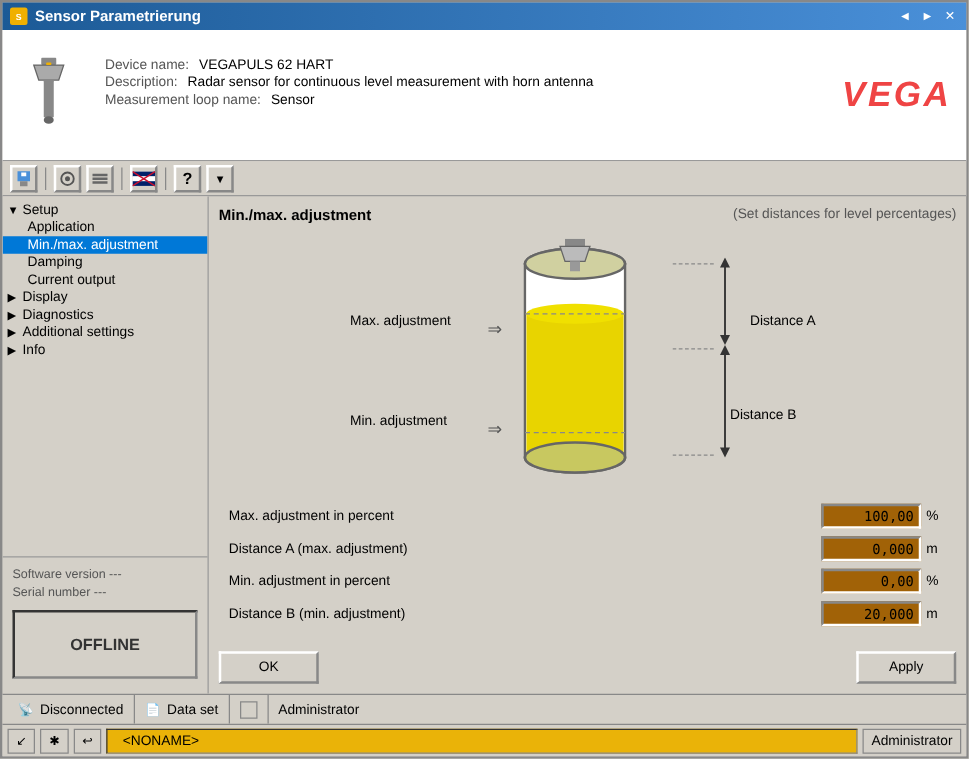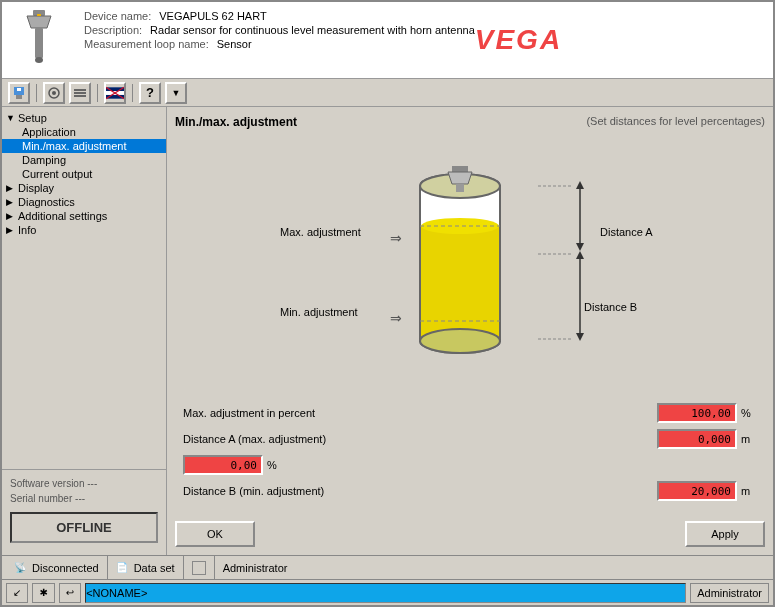--- a/index.html
+++ b/index.html
@@ -9,21 +9,21 @@
     .window { width: 775px; height: 607px; border: 2px solid #888; background: #d4d0c8; display: flex; flex-direction: column; }
 
     
     .title-bar { background: linear-gradient(to right, #1c5a96, #4a90d9); height: 22px; display: flex; align-items: center; padding: 0 6px; color: white; font-size: 12px; font-weight: bold; flex-shrink: 0; }
     .title-bar-icon { width: 14px; height: 14px; background: #f0b000; border-radius: 2px; margin-right: 6px; display: flex; align-items: center; justify-content: center; }
     .title-bar-title { flex: 1; }
     .title-bar-controls { display: flex; gap: 4px; }
     .title-bar-btn { width: 14px; height: 14px; background: none; border: none; color: white; cursor: pointer; font-size: 10px; display: flex; align-items: center; justify-content: center; }
 
     
-    .header-info { background: white; padding: 8px 12px; display: flex; justify-content: flex-start; align-items: center; border-bottom: 1px solid #999; flex-shrink: 0; }
+    .header-info { background: white; padding: 22px 12px; display: flex; justify-content: space-between; align-items: center; border-bottom: 1px solid #999; flex-shrink: 0; }
     .header-left { display: flex; gap: 20px; }
     .device-icon { width: 50px; display: flex; align-items: center; justify-content: center; }
     .device-info { display: flex; flex-direction: column; gap: 2px; }
     .info-row { display: flex; gap: 8px; font-size: 11px; }
     .info-label { color: #555; }
     .info-value { font-weight: normal; }
     .vega-logo { font-size: 28px; font-weight: bold; color: #ef4444; font-style: italic; letter-spacing: 2px; }
 
     
     .toolbar { background: #d4d0c8; border-bottom: 1px solid #999; padding: 3px 6px; display: flex; align-items: center; gap: 4px; flex-shrink: 0; height: 28px; }
@@ -36,63 +36,77 @@
     
     .sidebar { width: 165px; background: #d4d0c8; border-right: 1px solid #999; padding: 4px 0; display: flex; flex-direction: column; flex-shrink: 0; }
     .sidebar-tree { flex: 1; overflow-y: auto; }
     .tree-item { padding: 1px 4px; cursor: pointer; display: flex; align-items: center; gap: 2px; white-space: nowrap; font-size: 11px; }
     .tree-item.selected { background: #0078d7; color: white; }
     .tree-item.level-0 { font-weight: normal; }
     .tree-item.level-1 { padding-left: 20px; }
     .expand-icon { font-size: 9px; width: 10px; }
     .sidebar-footer { padding: 8px; border-top: 1px solid #999; }
     .sidebar-info { font-size: 10px; color: #555; margin-bottom: 4px; }
-    .offline-box { background: #d4d0c8; border: 2px inset #888; text-align: center; padding: 6px; font-weight: bold; font-size: 13px; color: #333; margin-top: 8px; }
+    .offline-box { background: #d4d0c8; border: 2px inset #888; text-align: center; padding: 18px; font-weight: bold; font-size: 13px; color: #333; margin-top: 8px; }
 
     
     .right-panel { flex: 1; display: flex; flex-direction: column; padding: 8px; overflow: hidden; }
     .panel-title-row { display: flex; justify-content: space-between; margin-bottom: 8px; }
     .panel-title { font-size: 12px; font-weight: bold; }
     .panel-subtitle { font-size: 11px; color: #555; }
 
     
     .diagram-area { flex: 1; display: flex; align-items: center; justify-content: center; position: relative; min-height: 200px; }
 
     
     .fields-section { background: #d4d0c8; padding: 8px; }
     .field-row { display: flex; align-items: center; margin-bottom: 6px; }
     .field-label { flex: 1; font-size: 11px; }
     .field-input-group { display: flex; align-items: center; gap: 4px; }
-    .field-input { width: 80px; height: 20px; border: 1px solid #666; background: #ef4444; text-align: right; padding-right: 4px; font-size: 11px; font-family: monospace; }
+    .field-input { width: 80px; height: 20px; border: 1px solid #666; background: #a16207; text-align: right; padding-right: 4px; font-size: 11px; font-family: monospace; }
     .field-unit { font-size: 11px; width: 16px; }
 
     
     .button-row { display: flex; justify-content: space-between; gap: 8px; padding: 6px 0 0 0; flex-shrink: 0; }
     .btn { width: 80px; height: 26px; background: #d4d0c8; border: 2px solid; border-color: #fff #888 #888 #fff; cursor: pointer; font-size: 11px; display: flex; align-items: center; justify-content: center; }
 
     
     .status-bar { background: #d4d0c8; border-top: 1px solid #888; height: 24px; display: flex; align-items: center; padding: 0 4px; gap: 0; flex-shrink: 0; }
     .status-segment { display: flex; align-items: center; gap: 4px; padding: 0 8px; border-right: 1px solid #888; height: 100%; font-size: 11px; }
     .status-segment:last-child { border-right: none; }
     .status-icon { width: 14px; height: 14px; display: flex; align-items: center; justify-content: center; font-size: 10px; }
 
     
     .taskbar { background: #d4d0c8; border-top: 1px solid #888; height: 26px; display: flex; align-items: center; padding: 0 4px; gap: 4px; flex-shrink: 0; }
     .taskbar-btn { height: 20px; background: #d4d0c8; border: 1px solid #888; cursor: pointer; display: flex; align-items: center; justify-content: center; font-size: 10px; padding: 0 6px; }
-    .taskbar-name { flex: 1; height: 20px; background: #0ea5e9; border: 1px inset #888; display: flex; align-items: center; padding: 0 0; font-size: 11px; }
+    .taskbar-name { flex: 1; height: 20px; background: #eab308; border: 1px inset #888; display: flex; align-items: center; padding: 0 12px; font-size: 11px; }
     .taskbar-admin { height: 20px; background: #d4d0c8; border: 1px solid #888; display: flex; align-items: center; padding: 0 6px; font-size: 11px; }
 
     .inset-border { border: 2px solid; border-color: #888 #fff #fff #888; }
     .outset-border { border: 2px solid; border-color: #fff #888 #888 #fff; }
   </style>
 </head>
 <body>
 
 <div class="window">
 
+  <div class="title-bar">
+    <div class="title-bar-icon">
+      <svg width="10" height="10" viewBox="0 0 10 10">
+          <rect width="10" height="10" fill="#f0b000" rx="1"></rect>
+          <text x="5" y="8" text-anchor="middle" font-size="7" fill="white">S</text>
+        </svg>
+    </div>
+    <span class="title-bar-title">Sensor Parametrierung</span>
+    <div class="title-bar-controls">
+      <button class="title-bar-btn">◄</button>
+      <button class="title-bar-btn">►</button>
+      <button class="title-bar-btn">✕</button>
+    </div>
+  </div>
 
   <div class="header-info">
     <div class="header-left">
 
       <div class="device-icon">
         <svg width="44" height="60" viewBox="0 0 44 60">
 
           <rect x="16" y="0" width="12" height="6" fill="#888" rx="1"></rect>
           <polygon points="10,6 34,6 30,18 14,18" fill="#aaa" stroke="#666" stroke-width="1"></polygon>
           <rect x="18" y="18" width="8" height="30" fill="#888" rx="1"></rect>
@@ -290,20 +304,21 @@
 
         <div class="field-row">
           <span class="field-label">Distance A (max. adjustment)</span>
           <div class="field-input-group">
             <input class="field-input inset-border" type="text" value="0,000" style="">
             <span class="field-unit">m</span>
           </div>
         </div>
 
         <div class="field-row">
+          <span class="field-label">Min. adjustment in percent</span>
           <div class="field-input-group">
             <input class="field-input inset-border" type="text" value="0,00" style="">
             <span class="field-unit">%</span>
           </div>
         </div>
 
         <div class="field-row">
           <span class="field-label">Distance B (min. adjustment)</span>
           <div class="field-input-group">
             <input class="field-input inset-border" type="text" value="20,000" style="">

